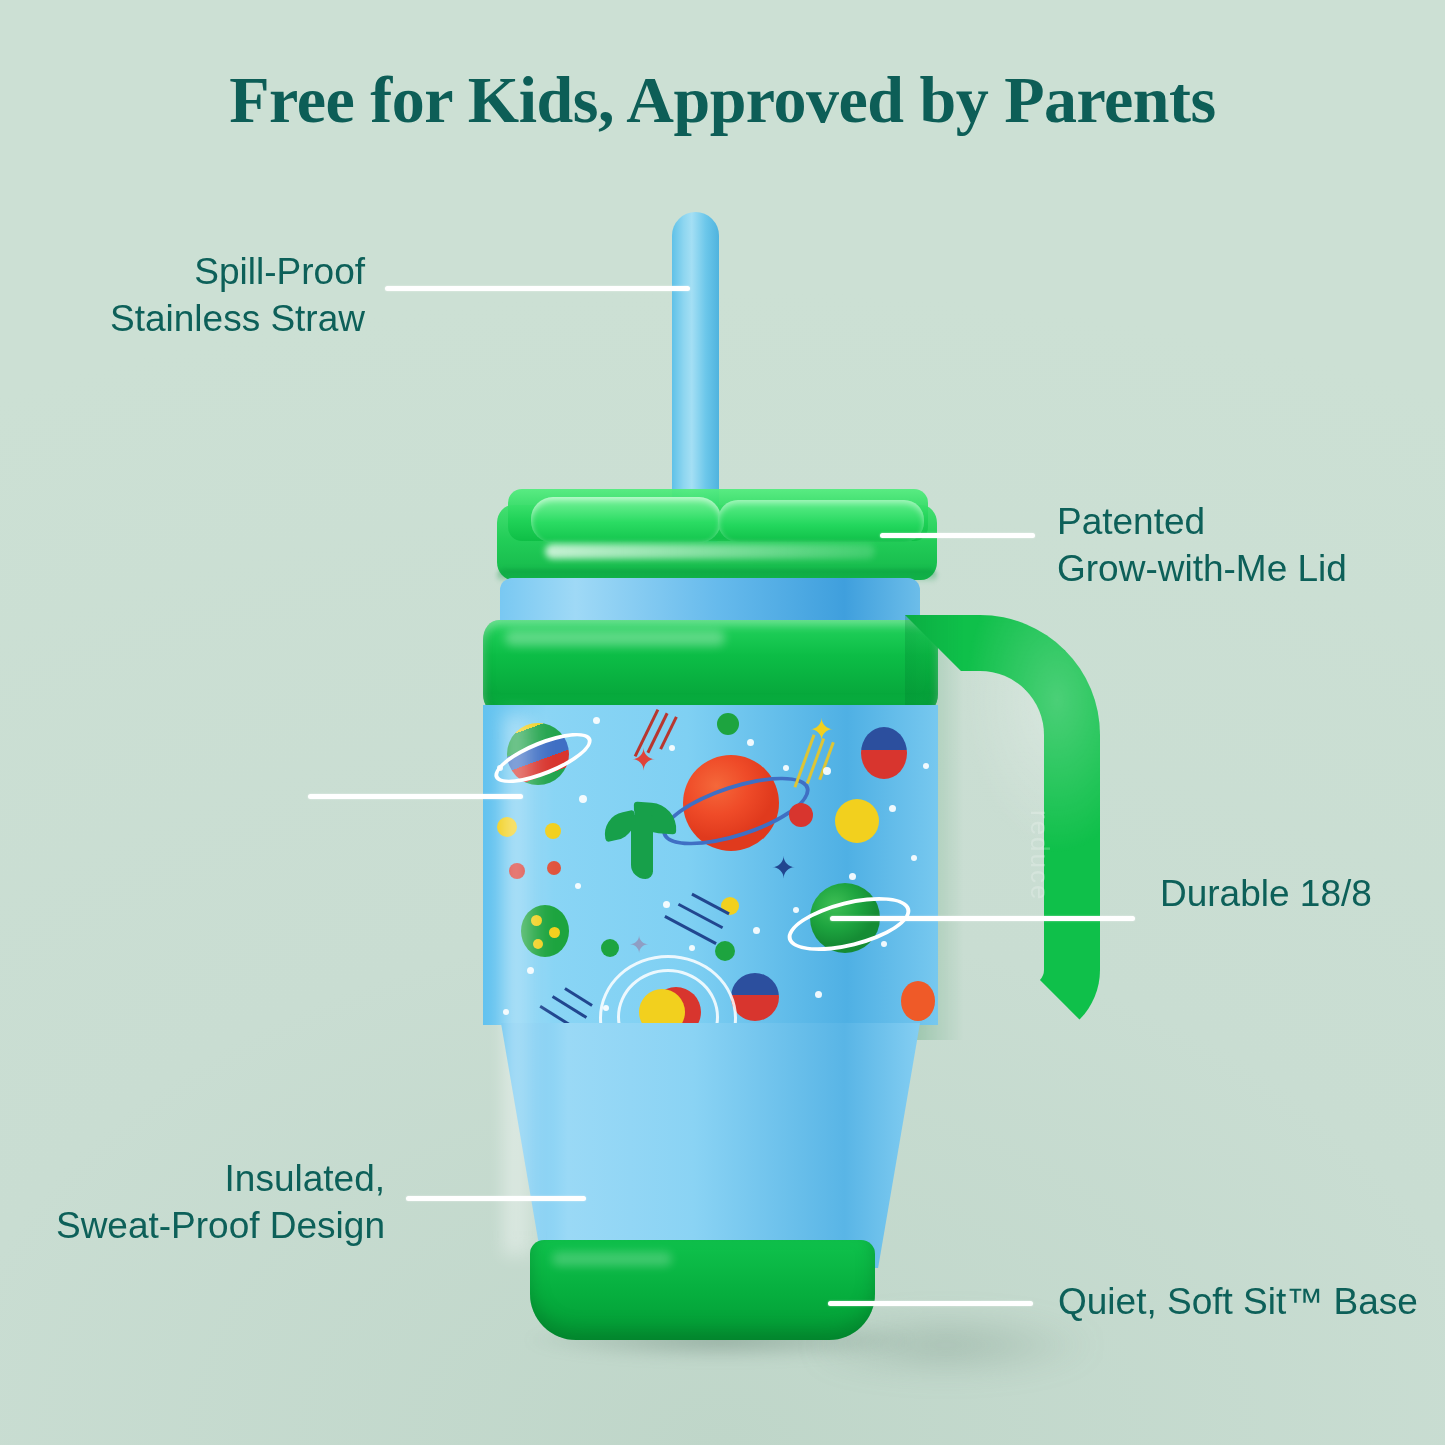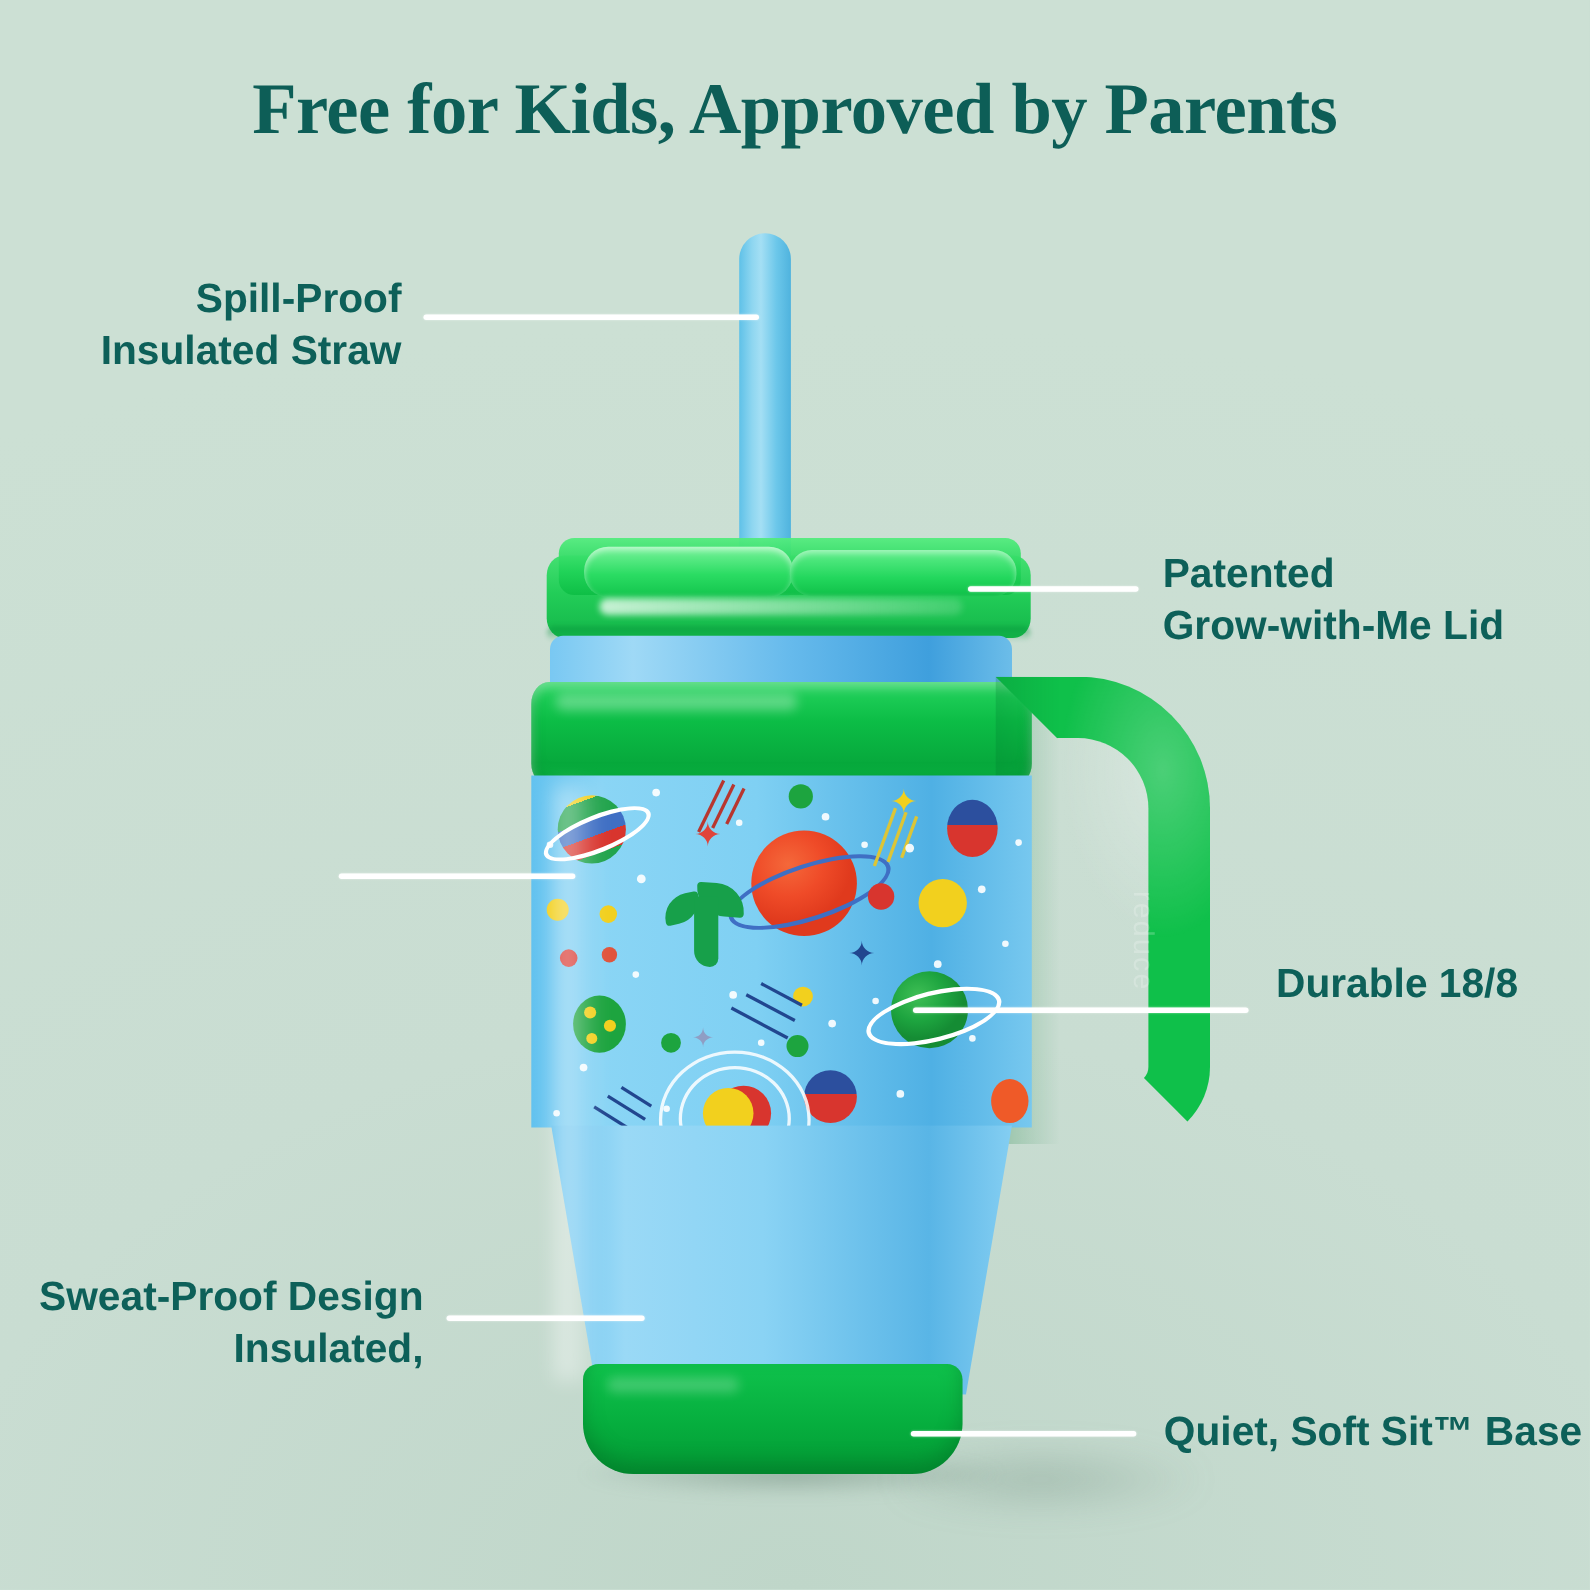--- a/index.html
+++ b/index.html
@@ -32,21 +32,21 @@
     font-weight:bold;font-size:66px;letter-spacing:-0.5px;
     color:#0d5e57;
     white-space:nowrap;
   }
 
   
   .label{
     position:absolute;
     color:#0d6059;
     font-size:37px;line-height:1.28;
-    font-weight:700;
+    font-weight:400;
     white-space:nowrap;
   }
   .label.r{text-align:left;}
   .label.l{text-align:right;}
   .leader{
     position:absolute;height:5px;border-radius:3px;
     background:#ffffff;
     box-shadow:0 0 2px rgba(255,255,255,.6);
   }
 
@@ -343,40 +343,40 @@
       <div class="body-lower"></div>
     </div>
     <div class="body-gloss"></div>
 
     <div class="base"></div>
     <div class="base-gloss"></div>
   </div>
 
   <div class="label l" style="left:0px;top:248px;width:365px;">
     <div>Spill-Proof</div>
-    <div>Insulated Straw</div>
+    <div>Stainless Straw</div>
   </div>
   <div class="leader" style="left:385px;top:286px;width:305px;"></div>
 
   <div class="label r" style="left:1057px;top:498px;width:390px;">
     <div>Patented</div>
     <div>Grow-with-Me Lid</div>
   </div>
   <div class="leader" style="left:880px;top:533px;width:155px;"></div>
 
   <div class="leader" style="left:308px;top:794px;width:215px;"></div>
 
   <div class="label r" style="left:1160px;top:870px;width:285px;">
     <div>Durable 18/8</div>
   </div>
   <div class="leader" style="left:830px;top:916px;width:305px;"></div>
 
   <div class="label l" style="left:0px;top:1155px;width:385px;">
+    <div>Insulated,</div>
     <div>Sweat-Proof Design</div>
-    <div>Insulated,</div>
   </div>
   <div class="leader" style="left:406px;top:1196px;width:180px;"></div>
 
   <div class="label r" style="left:1058px;top:1278px;width:390px;">
     <div>Quiet, Soft Sit™ Base</div>
   </div>
   <div class="leader" style="left:828px;top:1301px;width:205px;"></div>
 
 </div>
 

